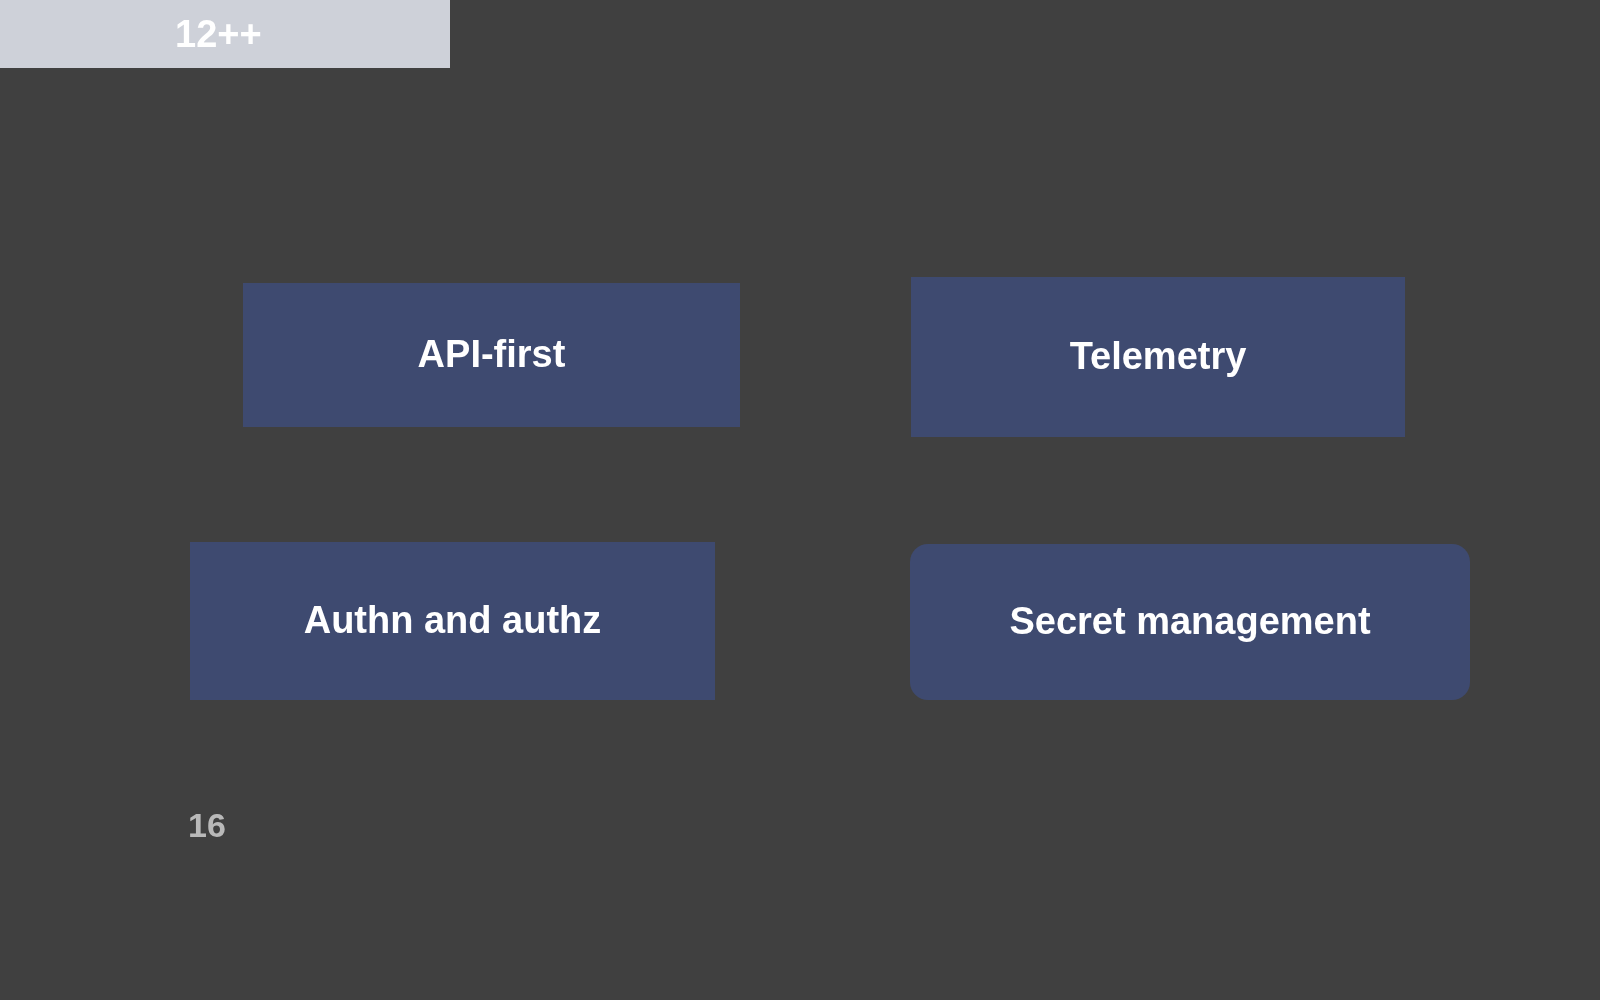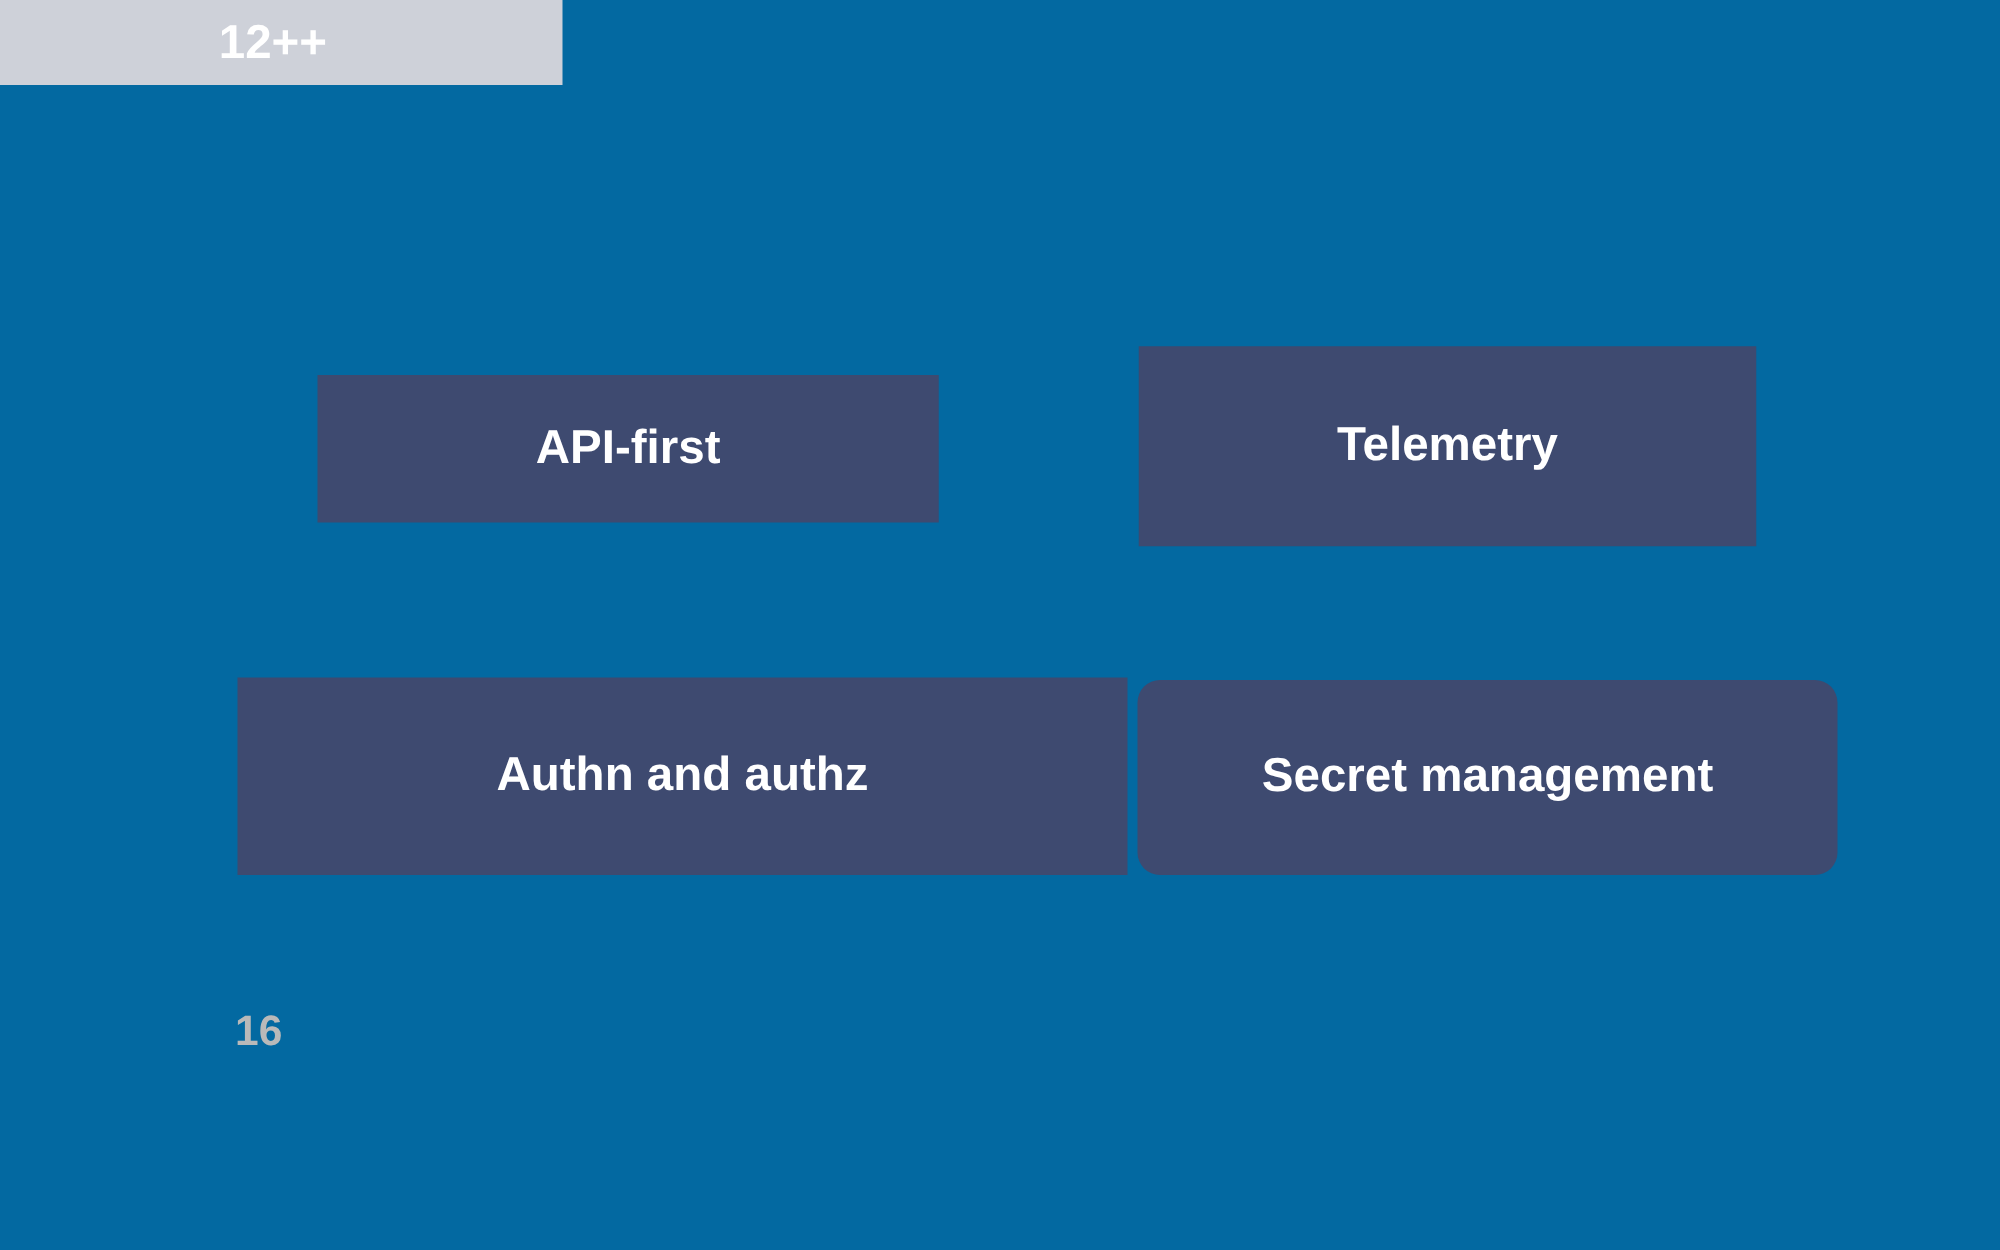--- a/index.html
+++ b/index.html
@@ -10,21 +10,21 @@
   }
   body {
     font-family: "Liberation Sans", sans-serif;
     -webkit-font-smoothing: antialiased;
   }
 
   #slide {
     position: relative;
     width: 1600px;
     height: 1000px;
-    background: #0369a1;
+    background: #404040;
     overflow: hidden;
   }
 
   
   .header-band {
     position: absolute;
     left: 0;
     top: 0;
     width: 450px;
     height: 68px;
@@ -55,23 +55,23 @@
   .card-label {
     color: #ffffff;
     font-weight: bold;
     font-size: 37px;
     line-height: 1.15;
     text-align: center;
     white-space: nowrap;
   }
 
   
-  .card-api-first        { left: 254px; top: 283px; width: 497px; height: 118px; margin-top: 17px; }
+  .card-api-first        { left: 243px; top: 283px; width: 497px; height: 144px; }
   .card-telemetry        { left: 911px; top: 277px; width: 494px; height: 160px; }
-  .card-authn-authz      { left: 190px; top: 542px; width: 712px; height: 158px; }
+  .card-authn-authz      { left: 190px; top: 542px; width: 525px; height: 158px; }
   .card-secret-mgmt      { left: 910px; top: 544px; width: 560px; height: 156px; border-radius: 18px; }
 
   
   .card-api-first   .card-label { font-size: 38px; }
   .card-telemetry   .card-label { font-size: 38px; text-align: right; }
   .card-authn-authz .card-label { font-size: 38px; }
   .card-secret-mgmt .card-label { font-size: 38px; }
 
   
   .page-number {

